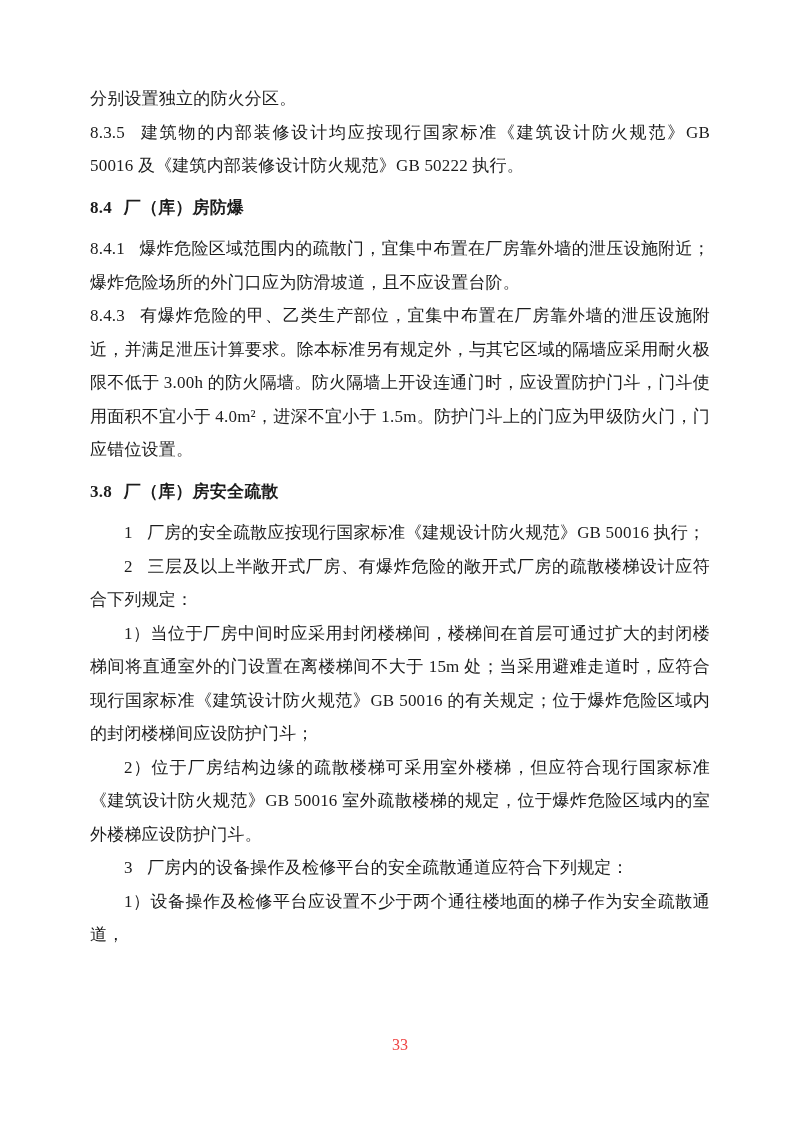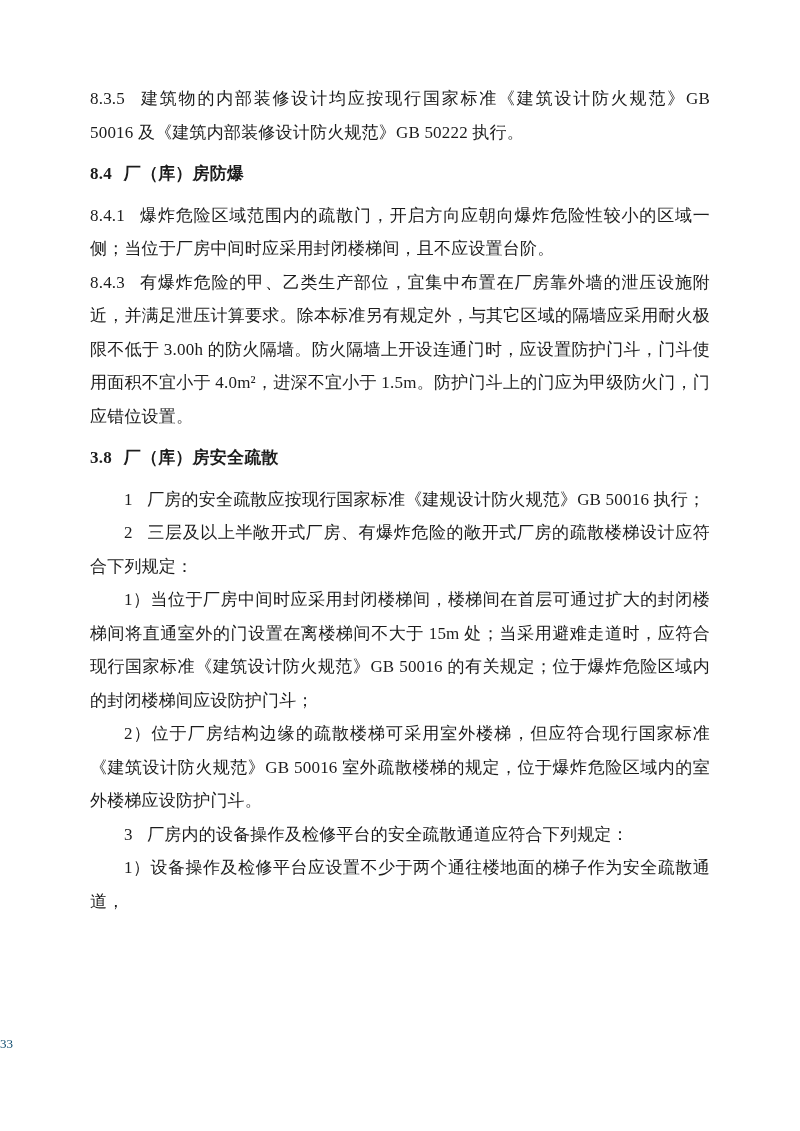--- a/index.html
+++ b/index.html
@@ -51,38 +51,39 @@
   }
   .num {
     font-weight: normal;
     padding-right: 0.85em;
   }
   .page-number {
     position: absolute;
     left: 0;
     width: 100%;
     top: 1036px;
-    text-align: left;
-    font-size: 13px;
-    color: #0c4a6e;
+    text-align: center;
+    font-size: 16px;
+    color: #ef4444;
     font-family: "Liberation Serif", "DejaVu Serif", serif;
   }
 </style>
 </head>
 <body>
 
 <div class="page">
   <div class="content">
 
+    <p class="p-body"><span>分别设置独立的防火分区。</span></p>
 
     <p class="p-clause"><span class="num">8.3.5</span><span>建筑物的内部装修设计均应按现行国家标准《建筑设计防火规范》GB 50016 及《建筑内部装修设计防火规范》GB 50222 执行。</span></p>
 
     <p class="p-heading"><span class="num">8.4</span><span class="htext">厂（库）房防爆</span></p>
 
-    <p class="p-clause"><span class="num">8.4.1</span><span>爆炸危险区域范围内的疏散门，开启方向应朝向爆炸危险性较小的区域一侧；当位于厂房中间时应采用封闭楼梯间，且不应设置台阶。</span></p>
+    <p class="p-clause"><span class="num">8.4.1</span><span>爆炸危险区域范围内的疏散门，宜集中布置在厂房靠外墙的泄压设施附近；爆炸危险场所的外门口应为防滑坡道，且不应设置台阶。</span></p>
 
 
     <p class="p-clause"><span class="num">8.4.3</span><span>有爆炸危险的甲、乙类生产部位，宜集中布置在厂房靠外墙的泄压设施附近，并满足泄压计算要求。除本标准另有规定外，与其它区域的隔墙应采用耐火极限不低于 3.00h 的防火隔墙。防火隔墙上开设连通门时，应设置防护门斗，门斗使用面积不宜小于 4.0m²，进深不宜小于 1.5m。防护门斗上的门应为甲级防火门，门应错位设置。</span></p>
 
     <p class="p-heading"><span class="num">3.8</span><span class="htext">厂（库）房安全疏散</span></p>
 
 
     <p class="p-item"><span class="num">1</span><span>厂房的安全疏散应按现行国家标准《建规设计防火规范》GB 50016 执行；</span></p>
 
     <p class="p-item"><span class="num">2</span><span>三层及以上半敞开式厂房、有爆炸危险的敞开式厂房的疏散楼梯设计应符合下列规定：</span></p>

